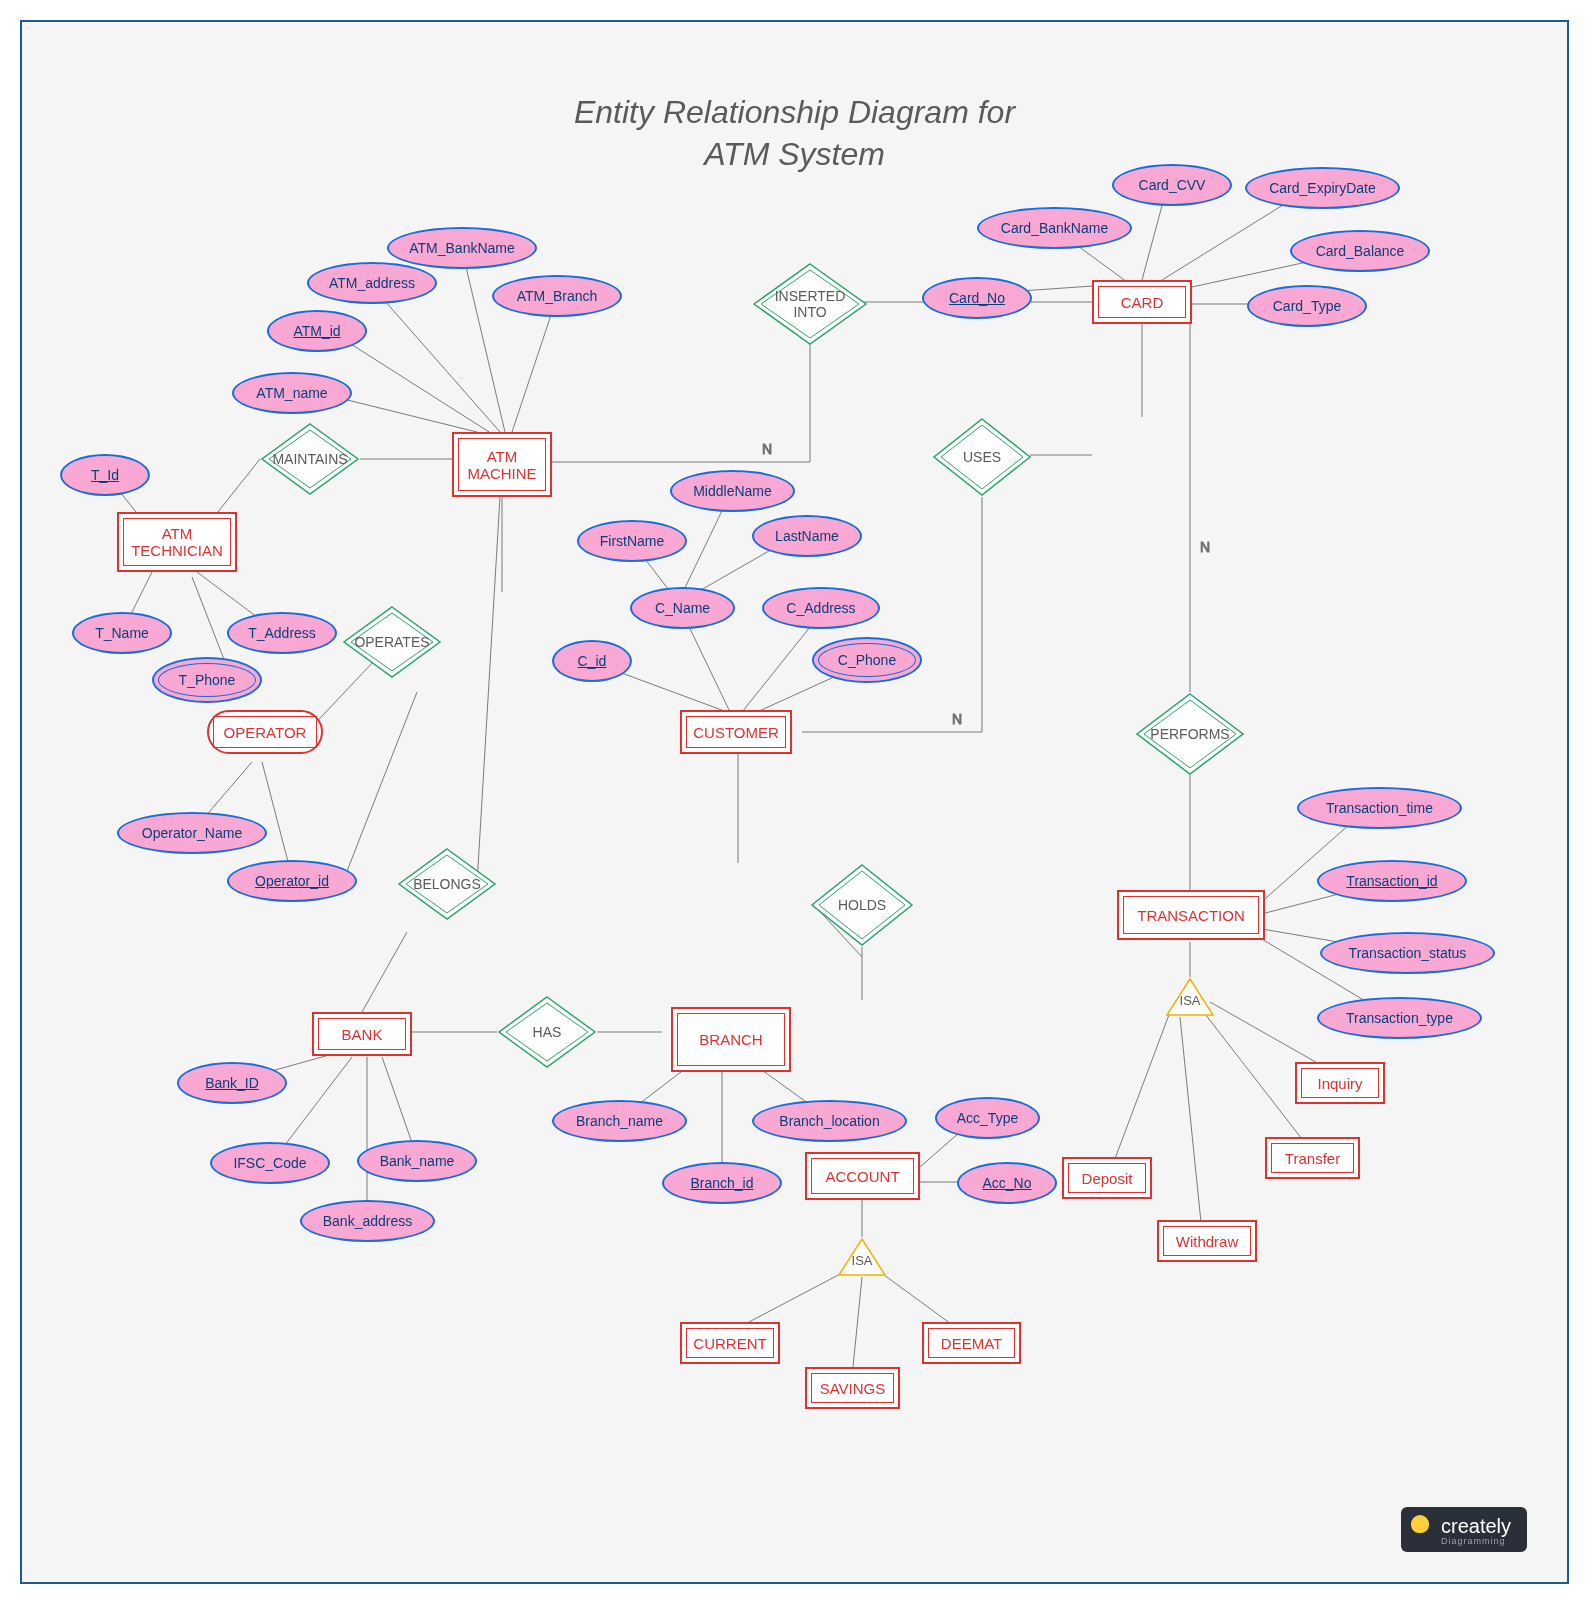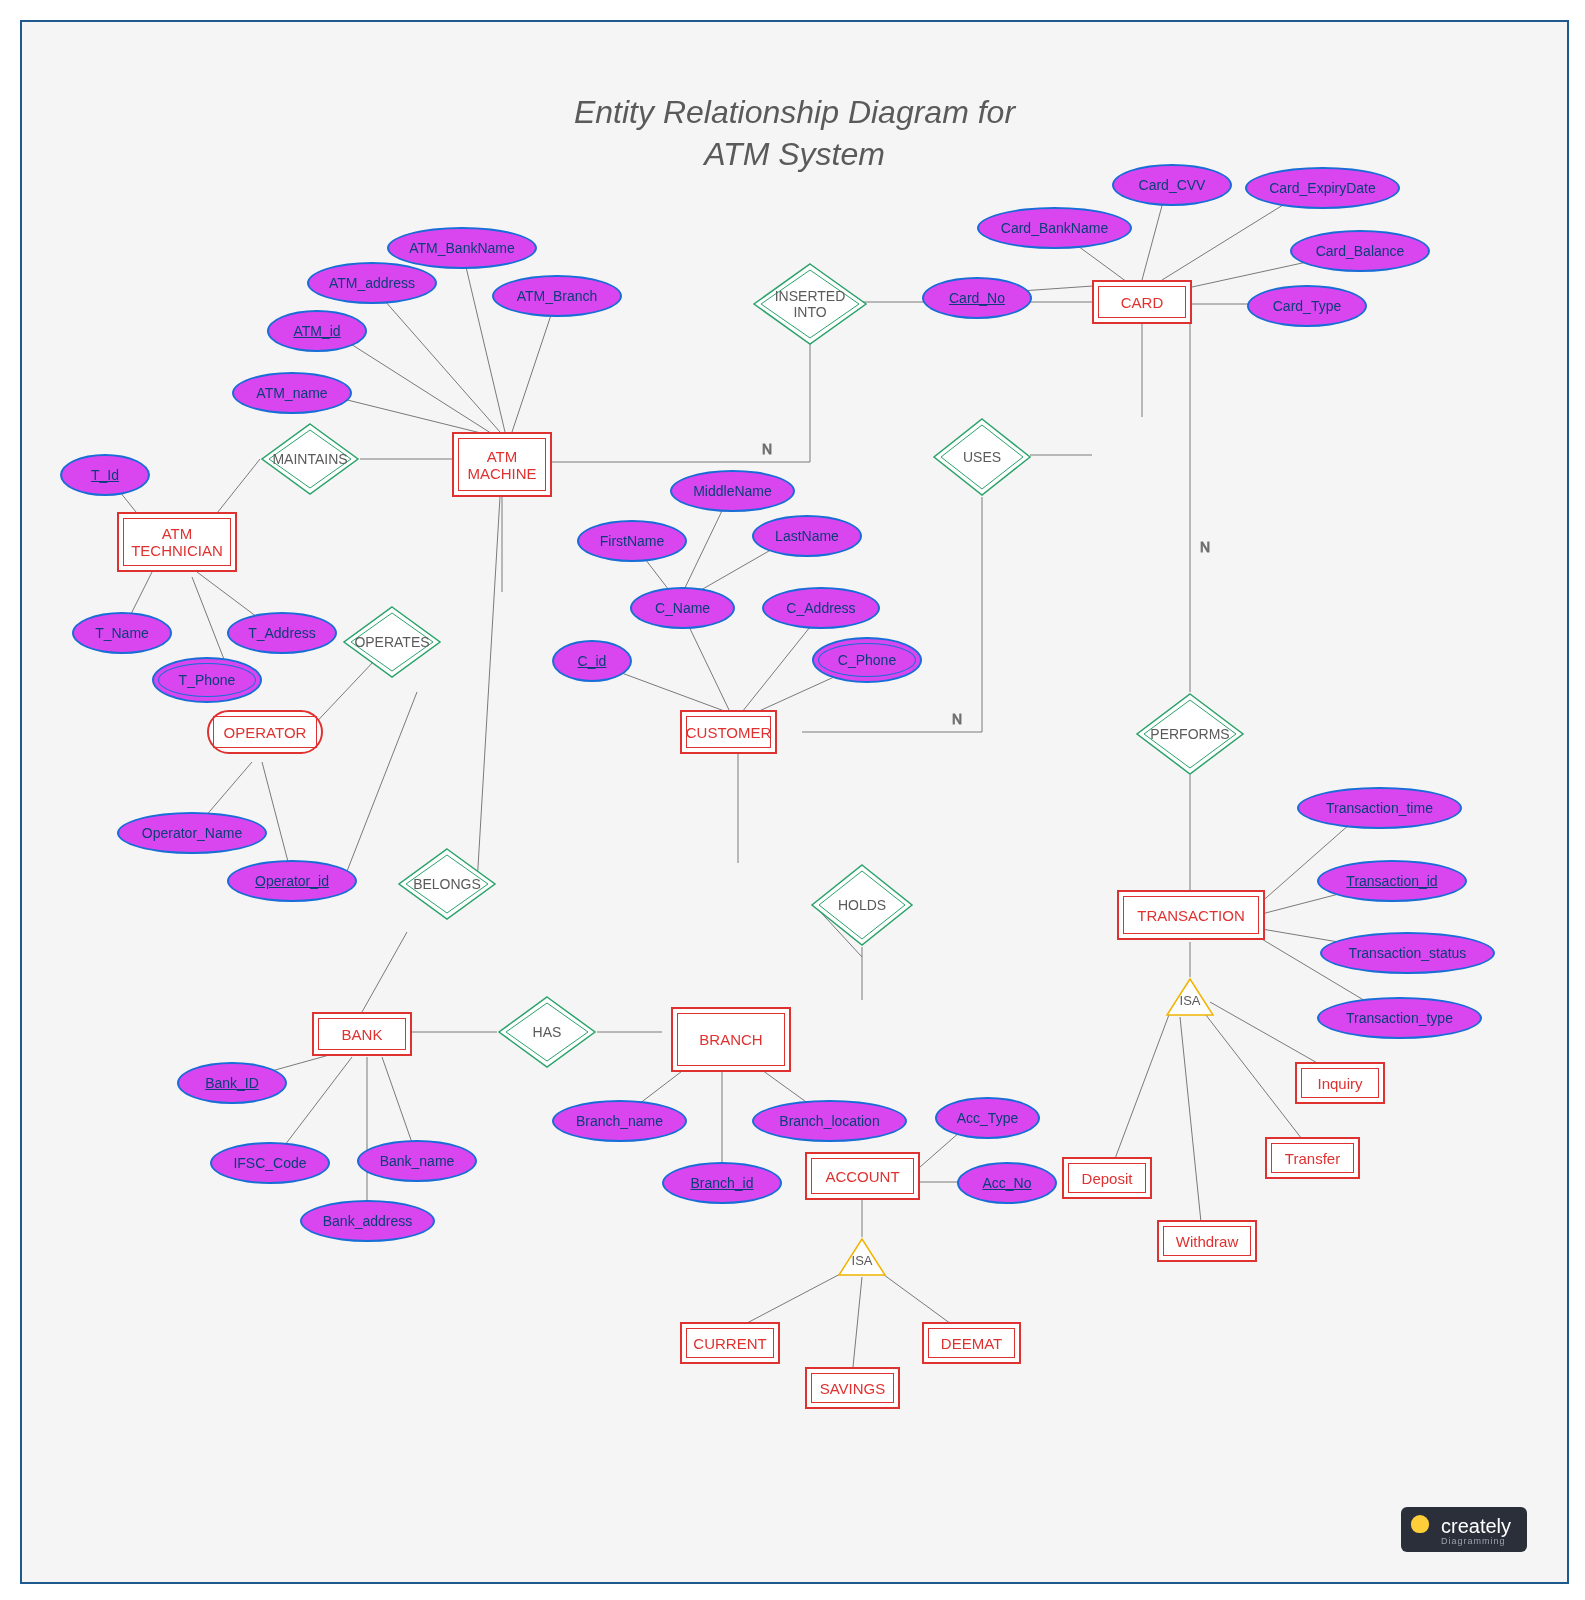--- a/index.html
+++ b/index.html
@@ -2,21 +2,21 @@
 <html><head>
 <meta charset="utf-8">
 <style>
   html,body{margin:0;padding:0;background:#fff;font-family:"Segoe UI",Arial,sans-serif;}
   .page{width:1585px;height:1600px;position:relative;}
   .frame{position:absolute;left:20px;top:20px;width:1545px;height:1560px;border:2px solid #1e5a8e;background:#f5f5f5;}
   .title{position:absolute;left:0;right:0;top:24px;text-align:center;font-style:italic;color:#5a5a5a;font-size:32px;line-height:1.3;margin-top:46px;}
   .node{position:absolute;display:flex;align-items:center;justify-content:center;text-align:center;box-sizing:border-box;}
   .entity{background:#fff;border:2px solid #e03131;color:#e03131;font-size:15px;padding:6px 4px;}
   .entity .inner{position:absolute;left:4px;right:4px;top:4px;bottom:4px;border:1px solid #e03131;}
-  .attr{background:#d946ef;border:2px solid #186dd6;color:#0b3e78;border-radius:50%;font-size:14px;}
+  .attr{background:#f9a8d4;border:2px solid #186dd6;color:#0b3e78;border-radius:50%;font-size:14px;}
   .attr.multiv::after{content:"";position:absolute;left:4px;right:4px;top:4px;bottom:4px;border:1px solid #186dd6;border-radius:50%;}
   .attr .u{text-decoration:underline;}
   .rel{color:#5a5a5a;font-size:14px;}
   .rel svg{position:absolute;left:0;top:0;}
   .rel .lbl{position:relative;z-index:2;padding:0 4px;}
   .isa{color:#5a5a5a;font-size:13px;}
   .logo{position:absolute;right:40px;bottom:30px;background:#2a2f3a;color:#fff;border-radius:6px;padding:8px 16px 6px 40px;font-size:20px;font-weight:500;}
   .logo .bulb{position:absolute;left:10px;top:8px;width:18px;height:18px;background:#ffcf3a;border-radius:50% 50% 45% 45%;}
   .logo .sub{font-size:9px;color:#9aa1ad;display:block;margin-top:-2px;letter-spacing:1px;}
   svg.edges{position:absolute;left:0;top:0;}
@@ -199,21 +199,21 @@
         <span>OPERATOR</span>
       </div>
     <div class="node entity" style="left:290px;top:990px;width:100px;height:44px;">
         <div class="inner"></div>
         <span>BANK</span>
       </div>
     <div class="node entity" style="left:640px;top:985px;width:120px;height:65px;margin-left:9px;">
         <div class="inner"></div>
         <span>BRANCH</span>
       </div>
-    <div class="node entity" style="left:658px;top:688px;width:97px;height:44px;">
+    <div class="node entity" style="left:658px;top:688px;width:112px;height:44px;">
         <div class="inner"></div>
         <span>CUSTOMER</span>
       </div>
     <div class="node entity" style="left:1070px;top:258px;width:100px;height:44px;">
         <div class="inner"></div>
         <span>CARD</span>
       </div>
     <div class="node entity" style="left:1095px;top:868px;width:148px;height:50px;">
         <div class="inner"></div>
         <span>TRANSACTION</span>

